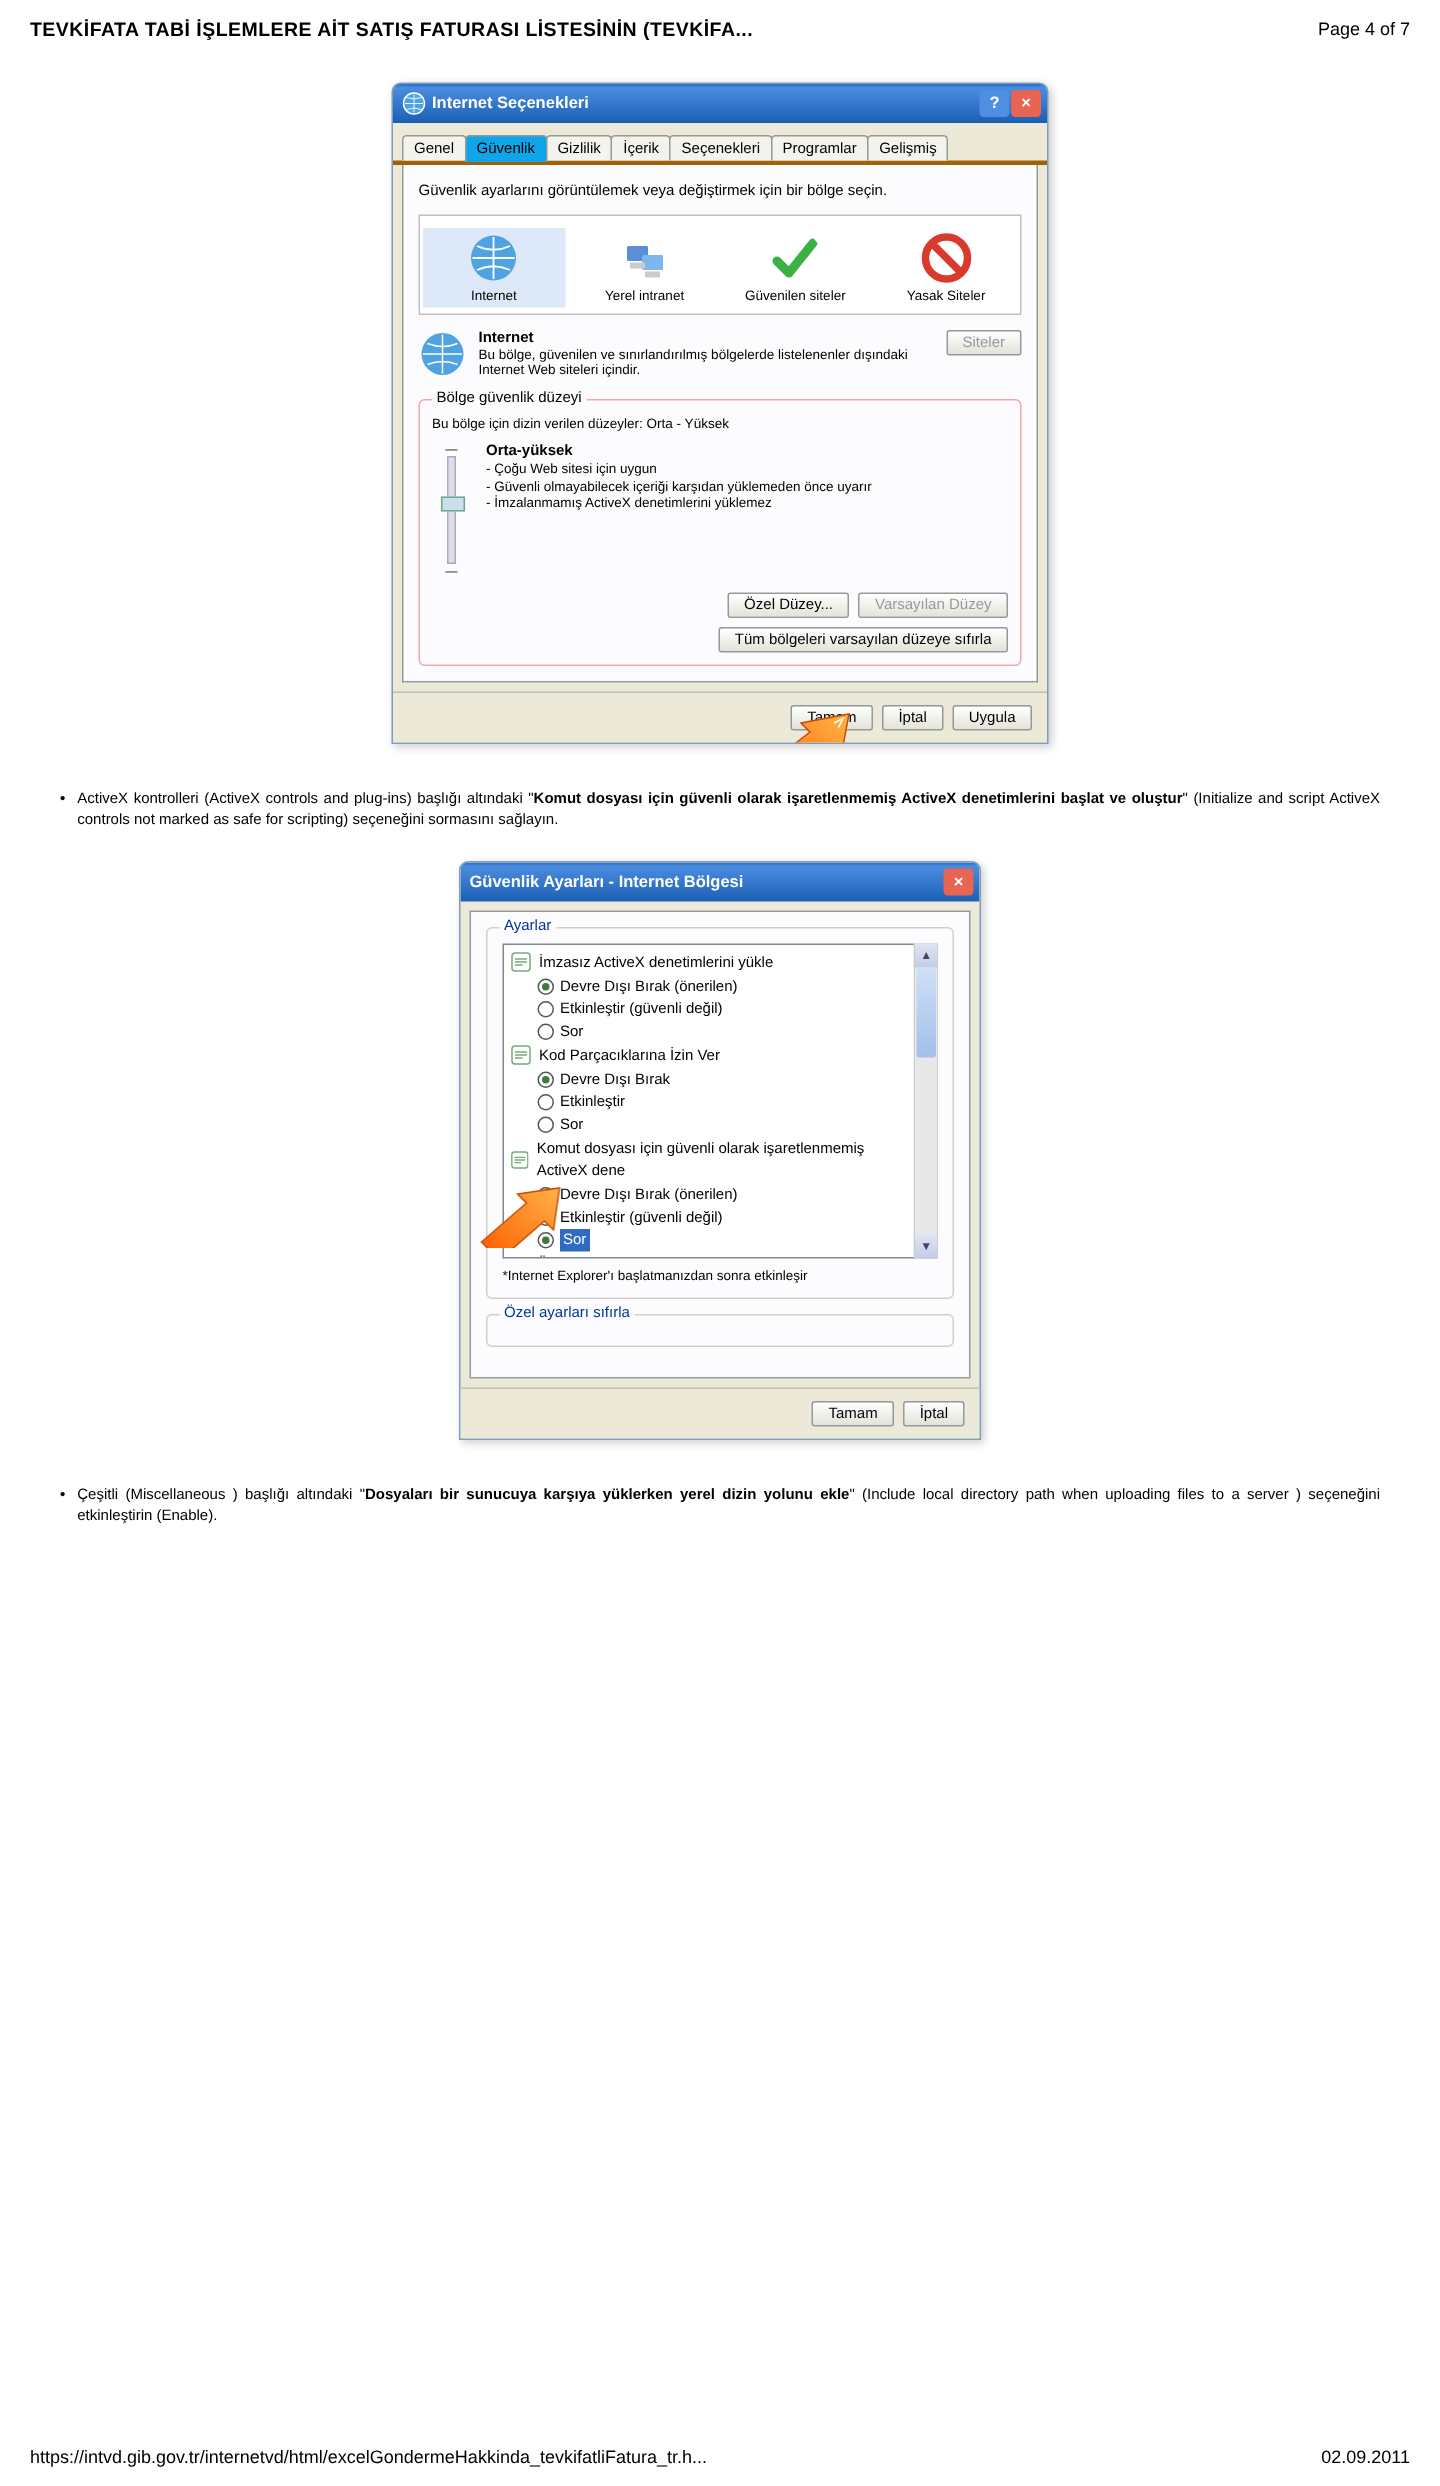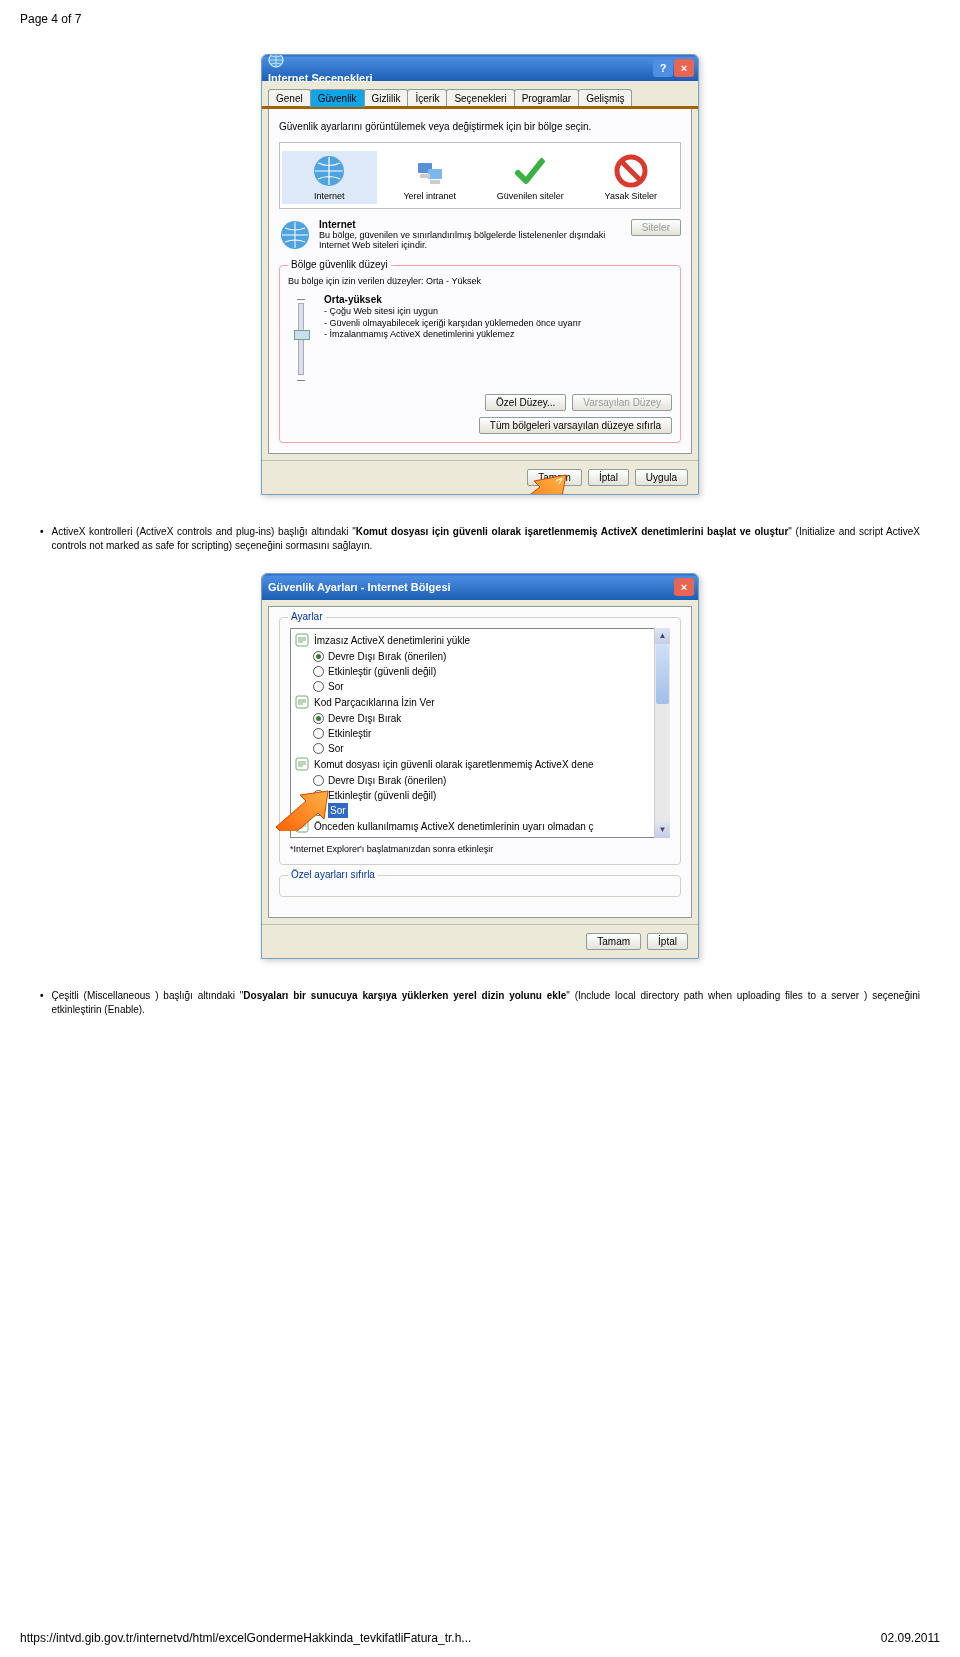--- a/index.html
+++ b/index.html
@@ -4,21 +4,21 @@
 <style>
   * { box-sizing: border-box; margin: 0; padding: 0; }
   body { font-family: Tahoma, Arial, sans-serif; font-size: 11px; background: #fff; width: 960px; margin: 0 auto; color: #000; }
   .page { padding: 0 20px; }
   .header-row { display: flex; justify-content: space-between; font-size: 13px; font-weight: bold; padding: 12px 0 8px 0; }
   .header-title { letter-spacing: 0.3px; }
   .page-num { font-weight: normal; font-size: 12px; }
 
   .dialog { width: 438px; margin: 20px auto 30px auto; border: 1px solid #7b9ebd; background: #ece9d8; border-radius: 6px 6px 0 0; overflow: hidden; box-shadow: 2px 2px 6px rgba(0,0,0,0.2); }
   .titlebar { display: flex; align-items: center; justify-content: space-between; background: linear-gradient(to bottom, #2a6dc9 0%, #4a8ce0 10%, #1b5fb4 100%); color: #fff; padding: 3px 4px 3px 6px; height: 26px; }
-  .titlebar-left { display: flex; align-items: flex-start; gap: 4px; flex-direction: column; }
+  .titlebar-left { display: flex; align-items: center; gap: 4px; }
   .titlebar-title { font-weight: bold; font-size: 11px; }
   .titlebar-icon { width: 16px; height: 16px; }
   .titlebar-ctrls { display: flex; gap: 1px; }
   .tctrl { width: 20px; height: 18px; border-radius: 3px; display: flex; align-items: center; justify-content: center; font-weight: bold; font-size: 11px; }
   .tctrl.help { background: #4f8fe3; color: #fff; }
   .tctrl.close { background: #e86553; color: #fff; }
 
   .tabstrip { display: flex; gap: 0; padding: 8px 6px 0 6px; background: #ece9d8; border-bottom: 3px solid #a16207; }
   .tab { padding: 3px 7px 2px 7px; border: 1px solid #919b9c; border-bottom: none; background: #f4f3ee; font-size: 10px; border-radius: 3px 3px 0 0; margin-right: -1px; cursor: pointer; }
   .tab.active { background: #0ea5e9; position: relative; z-index: 2; padding-bottom: 3px; margin-bottom: -1px; }
@@ -54,21 +54,21 @@
 
   .dialog-footer { display: flex; gap: 6px; justify-content: flex-end; padding: 8px 10px; background: #ece9d8; border-top: 1px solid #c0c0b0; }
 
   .arrow-overlay { position: relative; }
   .orange-arrow { position: absolute; width: 70px; height: 46px; }
 
   .bullets { padding: 0 20px; margin: 20px 0; }
   .bullet { display: flex; gap: 8px; font-size: 10px; text-align: justify; margin-bottom: 18px; line-height: 1.4; }
   .bullet::before { content: "•"; font-weight: bold; }
 
-  .sec-dialog { width: 438px; margin: 0 auto 30px auto; border: 1px solid #7b9ebd; background: #ece9d8; border-radius: 6px 6px 0 0; overflow: hidden; box-shadow: 2px 2px 6px rgba(0,0,0,0.2); }
+  .sec-dialog { width: 348px; margin: 0 auto 30px auto; border: 1px solid #7b9ebd; background: #ece9d8; border-radius: 6px 6px 0 0; overflow: hidden; box-shadow: 2px 2px 6px rgba(0,0,0,0.2); }
   .sec-body { background: #fcfcfe; margin: 6px; border: 1px solid #919b9c; padding: 10px; }
   .fieldset { border: 1px solid #d0d0c8; border-radius: 4px; padding: 10px; margin-bottom: 10px; position: relative; }
   .fieldset-title { position: absolute; top: -7px; left: 8px; background: #fcfcfe; padding: 0 3px; font-size: 10px; color: #003399; }
   .opt-list { max-height: 210px; overflow-y: auto; border: 1px solid #828790; background: #fff; padding: 3px 4px; font-size: 10px; line-height: 1.5; }
   .opt-group { display: flex; align-items: center; gap: 5px; padding: 1px 0; }
   .opt-indent { padding-left: 18px; display: flex; align-items: center; gap: 4px; }
   .radio-dot { width: 11px; height: 11px; border: 1px solid #555; border-radius: 50%; display: inline-flex; align-items: center; justify-content: center; }
   .radio-dot.chk::after { content: ""; width: 5px; height: 5px; background: #3b7b3b; border-radius: 50%; }
   .mini-icon { width: 14px; height: 14px; }
   .sel-highlight { background: #316ac5; color: #fff; padding: 0 2px; }
@@ -87,20 +87,21 @@
 
   .opt-wrap { position: relative; }
   .opt-inner { padding-right: 18px; }
 </style>
 </head>
 <body>
 
 <div class="page">
 
   <div class="header-row">
+    <span class="header-title">TEVKİFATA TABİ İŞLEMLERE AİT SATIŞ FATURASI LİSTESİNİN (TEVKİFA...</span>
     <span class="page-num">Page 4 of 7</span>
   </div>
 
   <div class="dialog arrow-overlay">
     <div class="titlebar">
       <div class="titlebar-left">
         <svg class="titlebar-icon" viewBox="0 0 16 16">
             <circle cx="8" cy="8" r="7" fill="#4fa3e0" stroke="#fff"></circle>
             <path d="M2 8 h12 M8 2 v12 M3 4 q5 2 10 0 M3 12 q5 -2 10 0" stroke="#fff" stroke-width="0.6" fill="none"></path>
           </svg>
@@ -166,21 +167,21 @@
           <b>Internet</b><br>
           <span>Bu bölge, güvenilen ve sınırlandırılmış bölgelerde listelenenler dışındaki Internet Web siteleri içindir.</span>
         </div>
         <div>
           <button class="btn dis">Siteler</button>
         </div>
       </div>
 
       <div class="group">
         <div class="group-title">Bölge güvenlik düzeyi</div>
-        <div class="levels-text">Bu bölge için izin verilen düzeyler: Orta - Yüksek</div>
+        <div class="levels-text">Bu bölge için dizin verilen düzeyler: Orta - Yüksek</div>
         <div class="slider-row">
           <div class="slider-col">
             <div style="font-size:8px">—</div>
             <div class="slider-track">
               <div class="slider-thumb"></div>
             </div>
             <div style="font-size:8px">—</div>
           </div>
           <div class="slider-desc">
             <b>Orta-yüksek</b><br>

